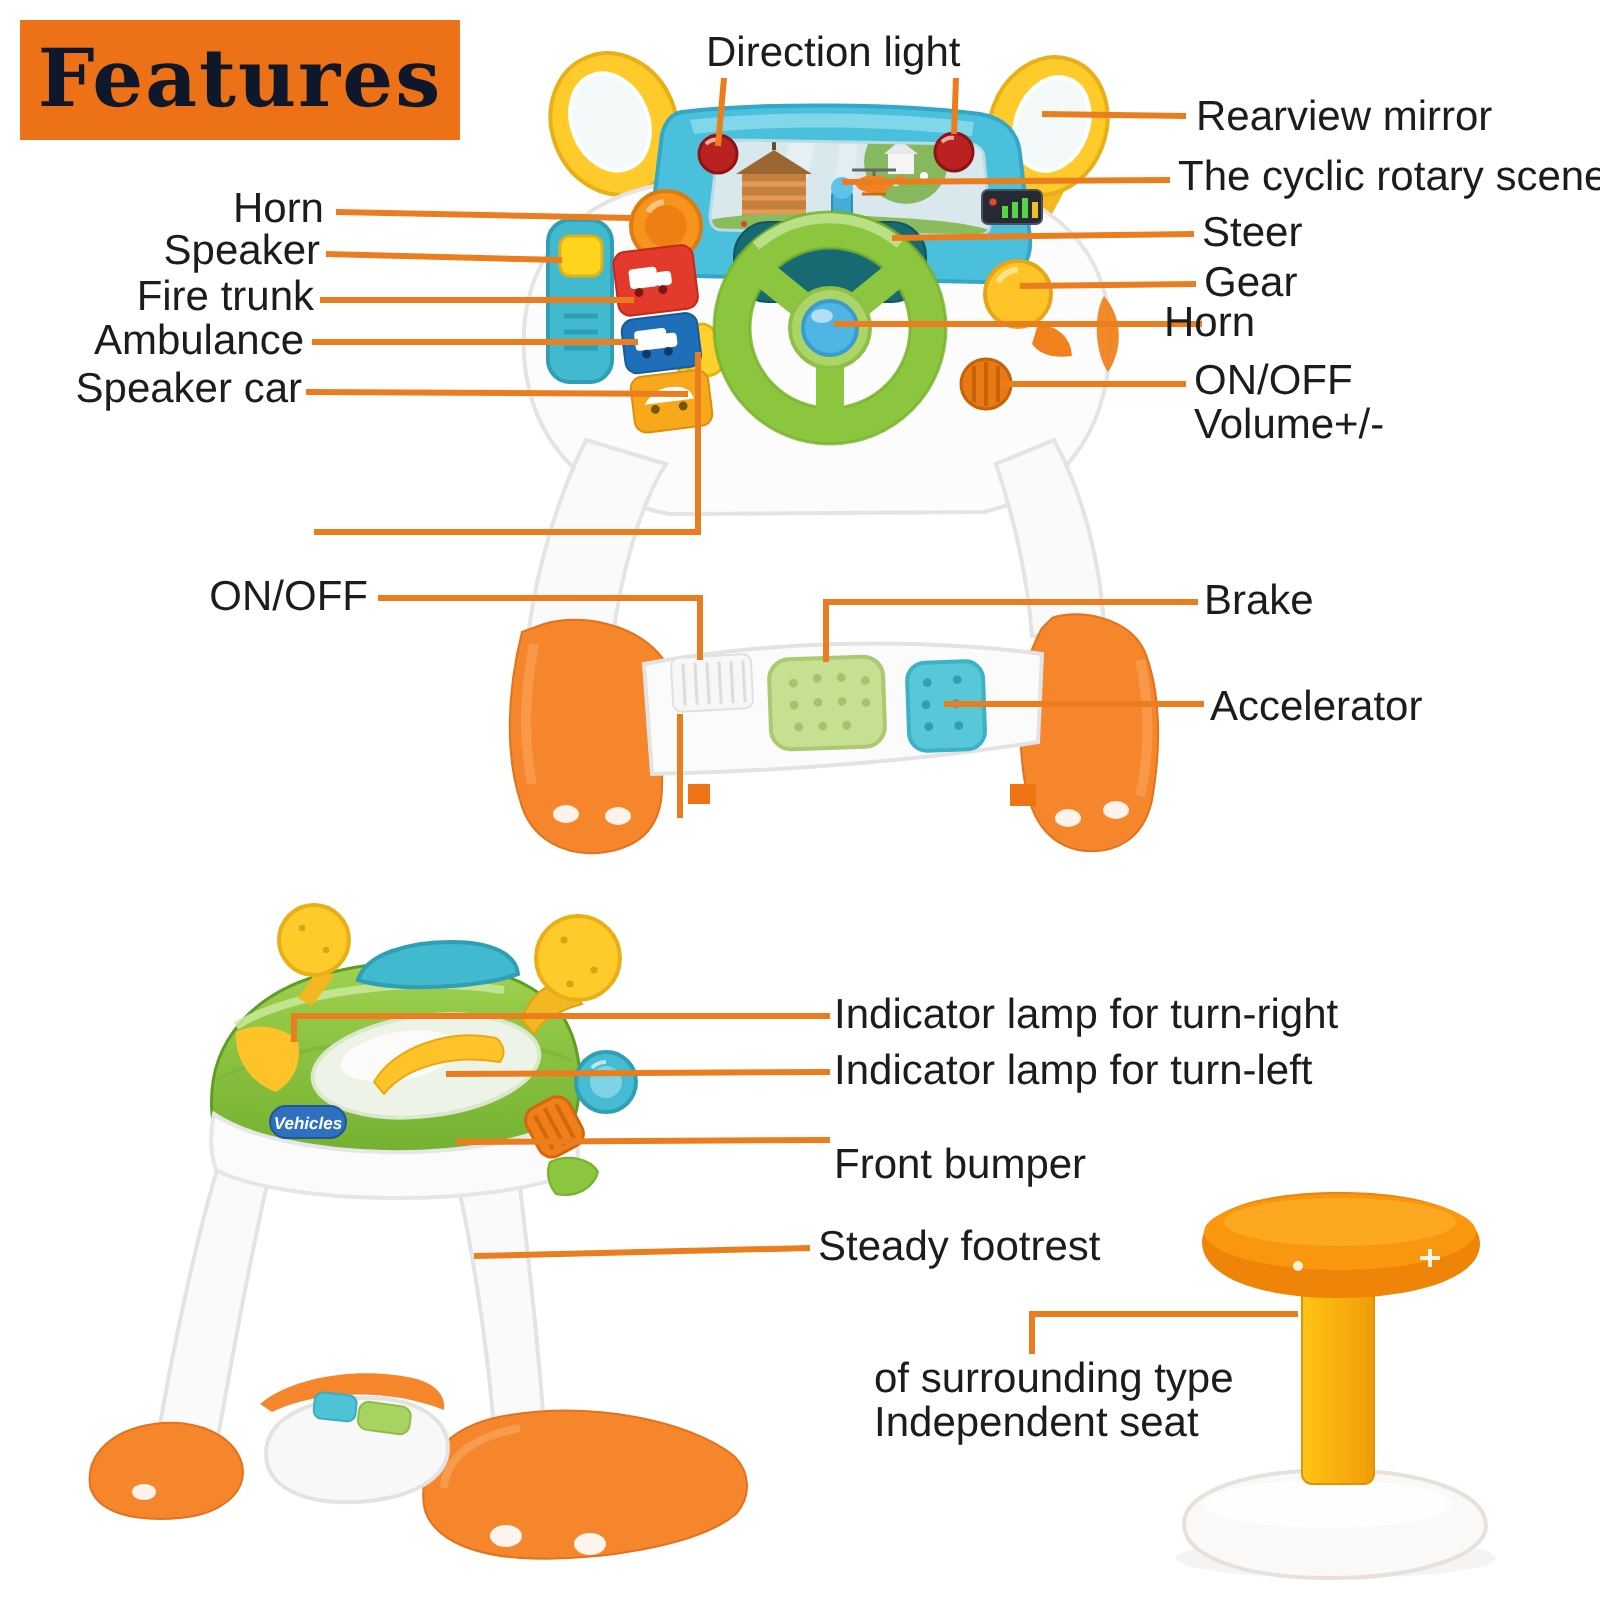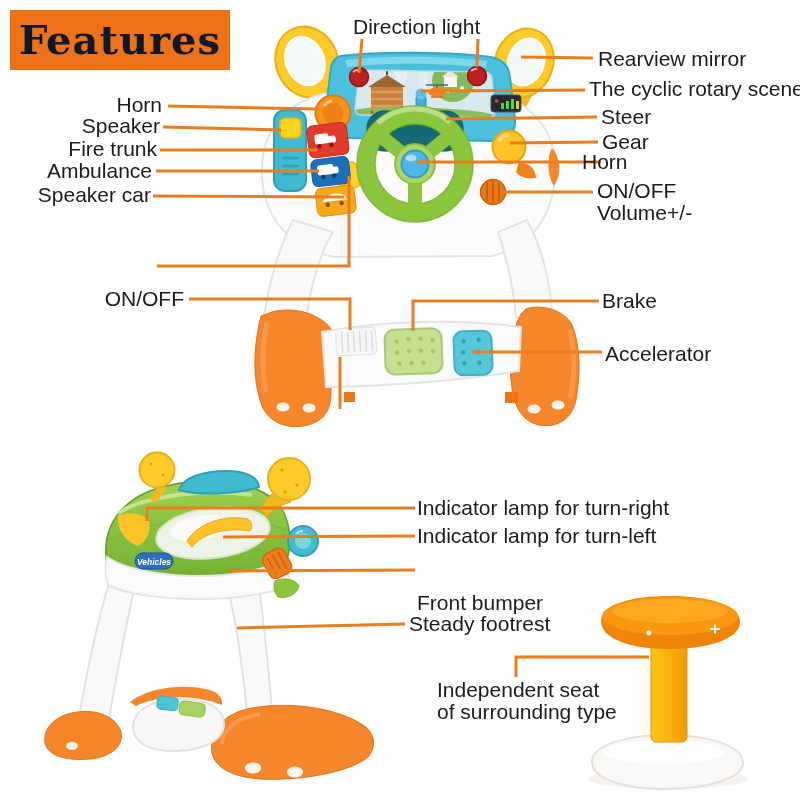--- a/index.html
+++ b/index.html
@@ -24,21 +24,21 @@
   #lbl-cyclic{left:589px;top:62px;margin-top:16px;}
   #lbl-steer{left:601px;top:106px;}
   #lbl-gear{left:602px;top:131px;}
   #lbl-horn{left:582px;top:151px;}
   #lbl-onoffvol{left:597px;top:180px;}
   #lbl-brake{left:602px;top:290px;}
   #lbl-accel{left:605px;top:343px;}
   #lbl-power{left:325px;top:411px;}
   #lbl-turnright{left:417px;top:497px;}
   #lbl-turnleft{left:417px;top:525px;}
-  #lbl-frontbumper{left:417px;top:592px;}
+  #lbl-frontbumper{left:417px;top:572px;}
   #lbl-footrest{left:409px;top:613px;}
   #lbl-seat{left:437px;top:679px;}
 </style>
 </head>
 <body>
 
 <div id="canvas">
 
   <div id="banner">Features</div>
 
@@ -367,17 +367,17 @@
     <span class="block">ON/OFF</span>
     <span class="block">Volume+/-</span>
   </div>
   <div class="lbl" id="lbl-brake">Brake</div>
   <div class="lbl" id="lbl-accel">Accelerator</div>
   <div class="lbl" id="lbl-turnright">Indicator lamp for turn-right</div>
   <div class="lbl" id="lbl-turnleft">Indicator lamp for turn-left</div>
   <div class="lbl" id="lbl-frontbumper">Front bumper</div>
   <div class="lbl" id="lbl-footrest">Steady footrest</div>
   <div class="lbl" id="lbl-seat">
+    <span class="block">of surrounding type</span>
     <span class="block">Independent seat</span>
-    <span class="block">of surrounding type</span>
   </div>
 
 </div>
 
 </body></html>

